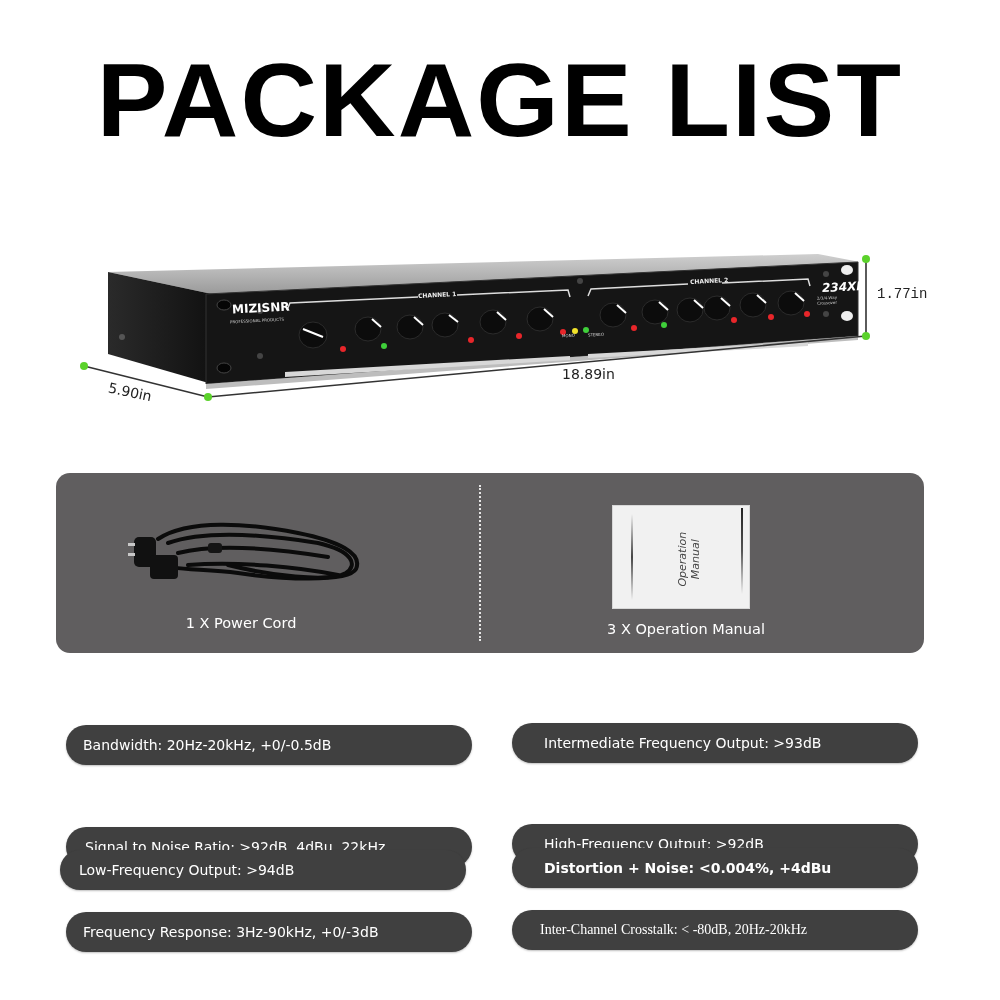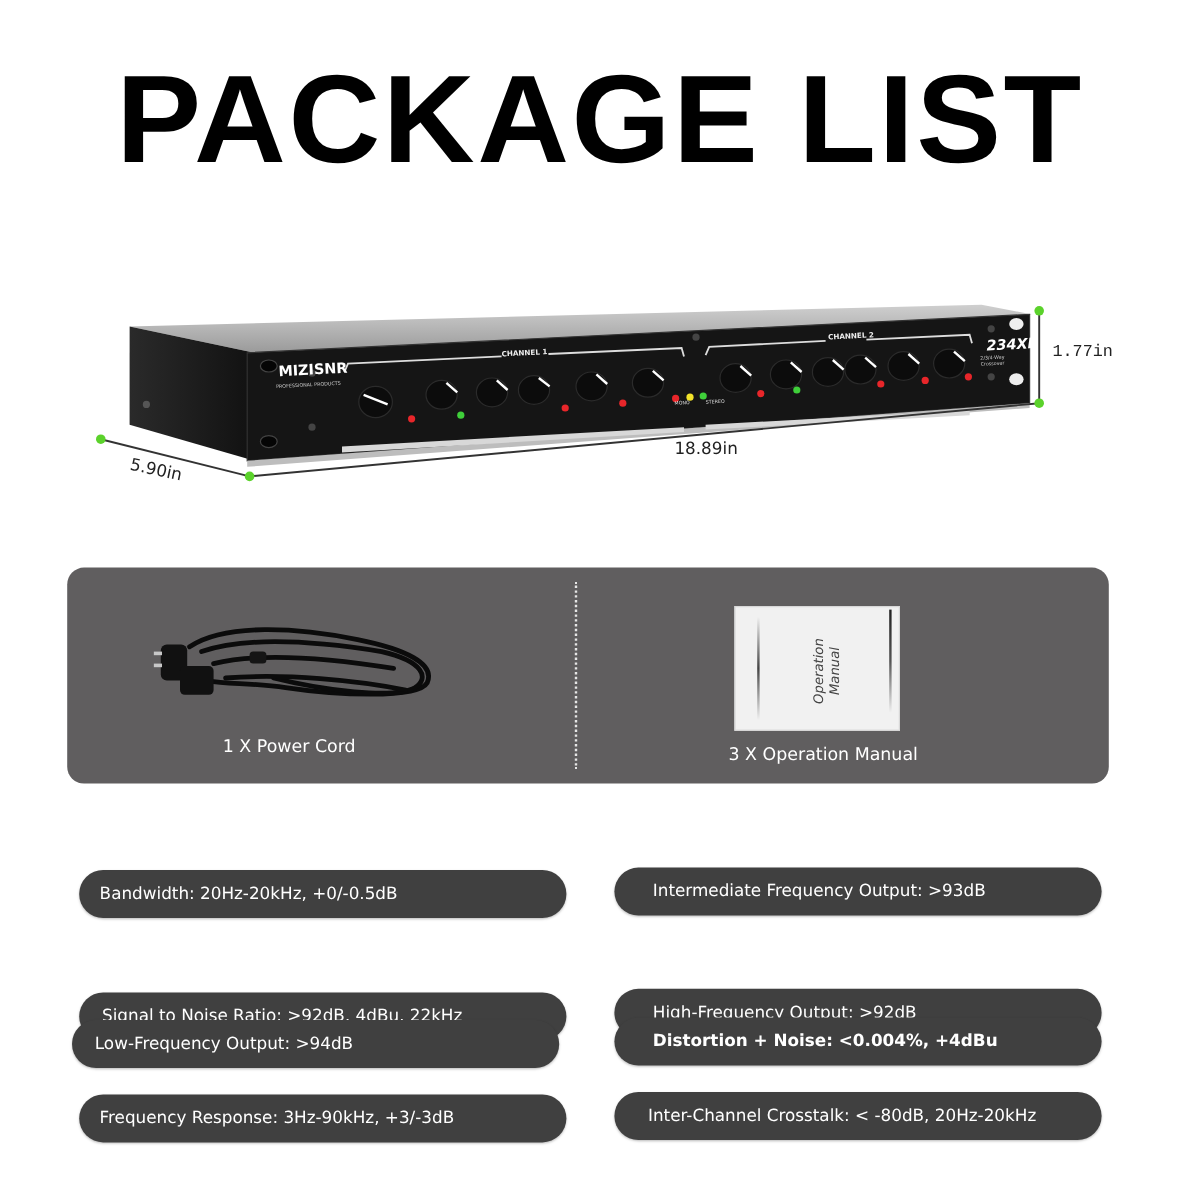--- a/index.html
+++ b/index.html
@@ -195,18 +195,18 @@
     <div class="bar-l"></div>
     <div class="bar-r"></div>
     <div class="txt"><span>Operation</span><br><span>Manual</span></div>
   </div>
   <div class="pkg-label" style="left:515px; top:148px; width:230px;">3 X Operation Manual</div>
 </div>
 
 <div class="pill" style="left:66px; top:725px; width:406px; padding-left:17px;">Bandwidth: 20Hz-20kHz, +0/-0.5dB</div>
 <div class="pill" style="left:66px; top:787px; width:406px; padding-left:19px;margin-top:40px;">Signal to Noise Ratio: &gt;92dB, 4dBu, 22kHz</div>
 <div class="pill" style="left:60px; top:850px; width:406px; padding-left:19px;">Low-Frequency Output: &gt;94dB</div>
-<div class="pill" style="left:66px; top:912px; width:406px; padding-left:17px;">Frequency Response: 3Hz-90kHz, +3/-3dB</div>
+<div class="pill" style="left:66px; top:912px; width:406px; padding-left:17px;">Frequency Response: 3Hz-90kHz, +0/-3dB</div>
 
 <div class="pill" style="left:512px; top:723px; width:406px; padding-left:32px;">Intermediate Frequency Output: &gt;93dB</div>
 <div class="pill" style="left:512px; top:824px; width:406px; padding-left:32px;">High-Frequency Output: &gt;92dB</div>
 <div class="pill" style="left:512px; top:848px; width:406px; padding-left:32px;font-weight:bold;">Distortion + Noise: &lt;0.004%, +4dBu</div>
-<div class="pill" style="left:512px; top:910px; width:406px; padding-left:28px;">Inter-Channel Crosstalk: &lt; -80dB, 20Hz-20kHz</div>
+<div class="pill" style="left:512px; top:910px; width:406px; padding-left:28px;font-family:Liberation Serif, serif;">Inter-Channel Crosstalk: &lt; -80dB, 20Hz-20kHz</div>
 
 </body></html>

